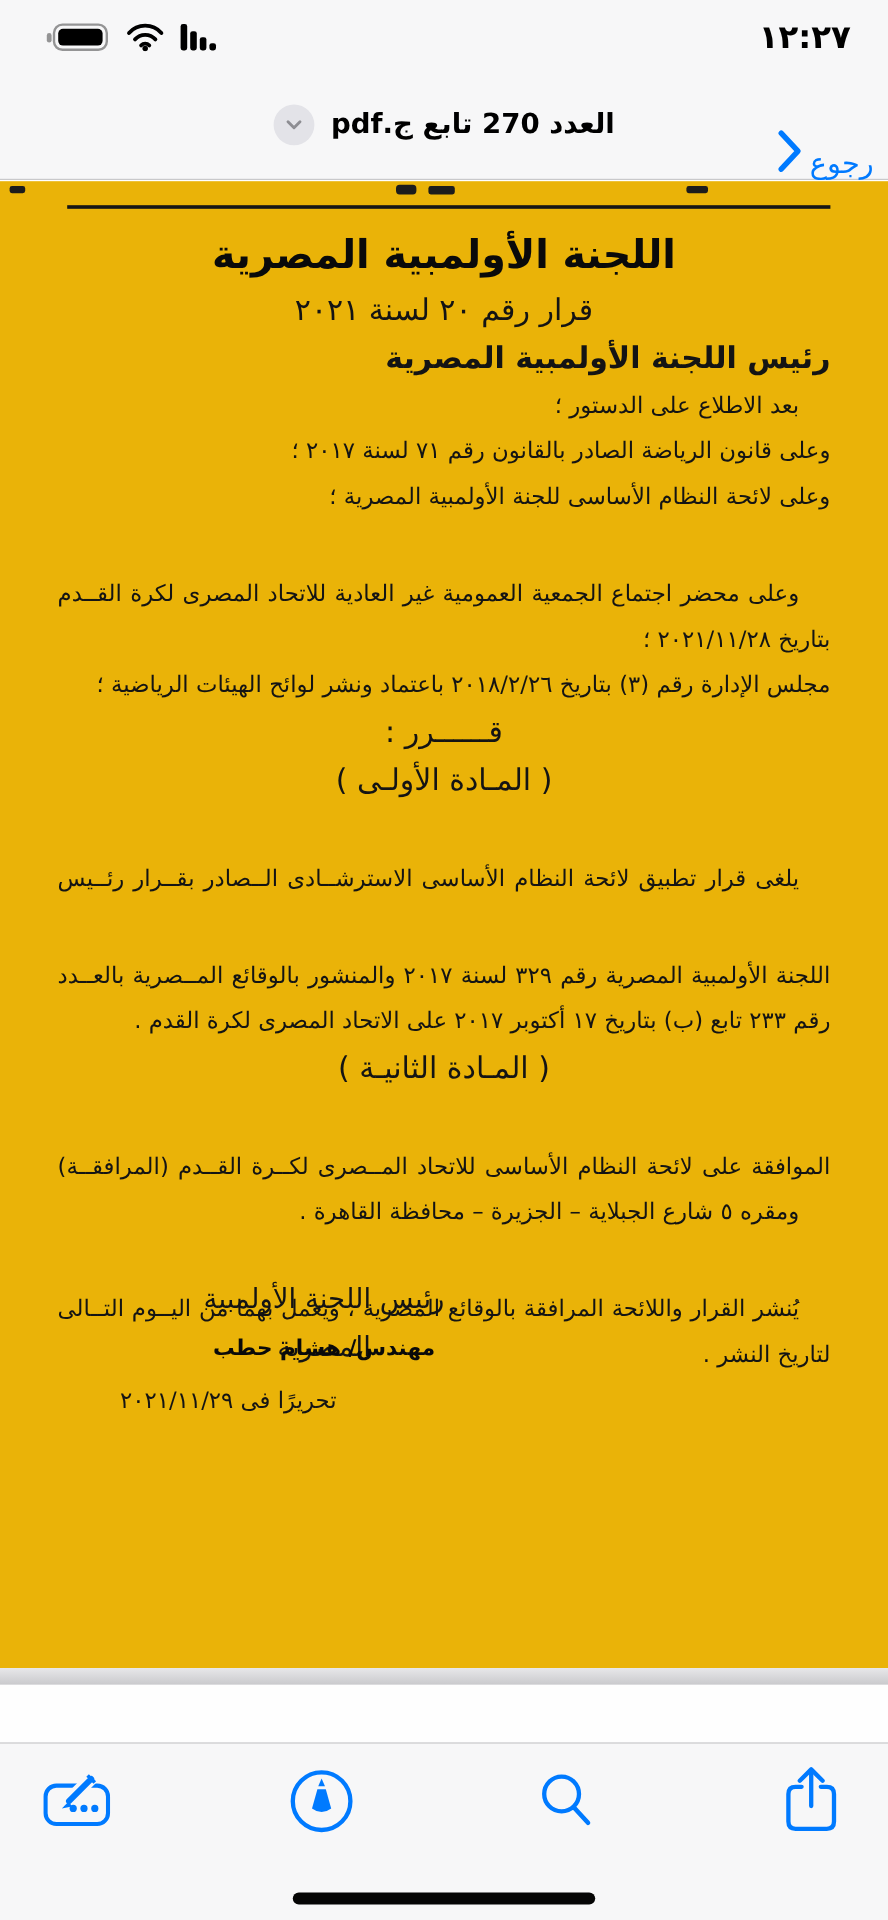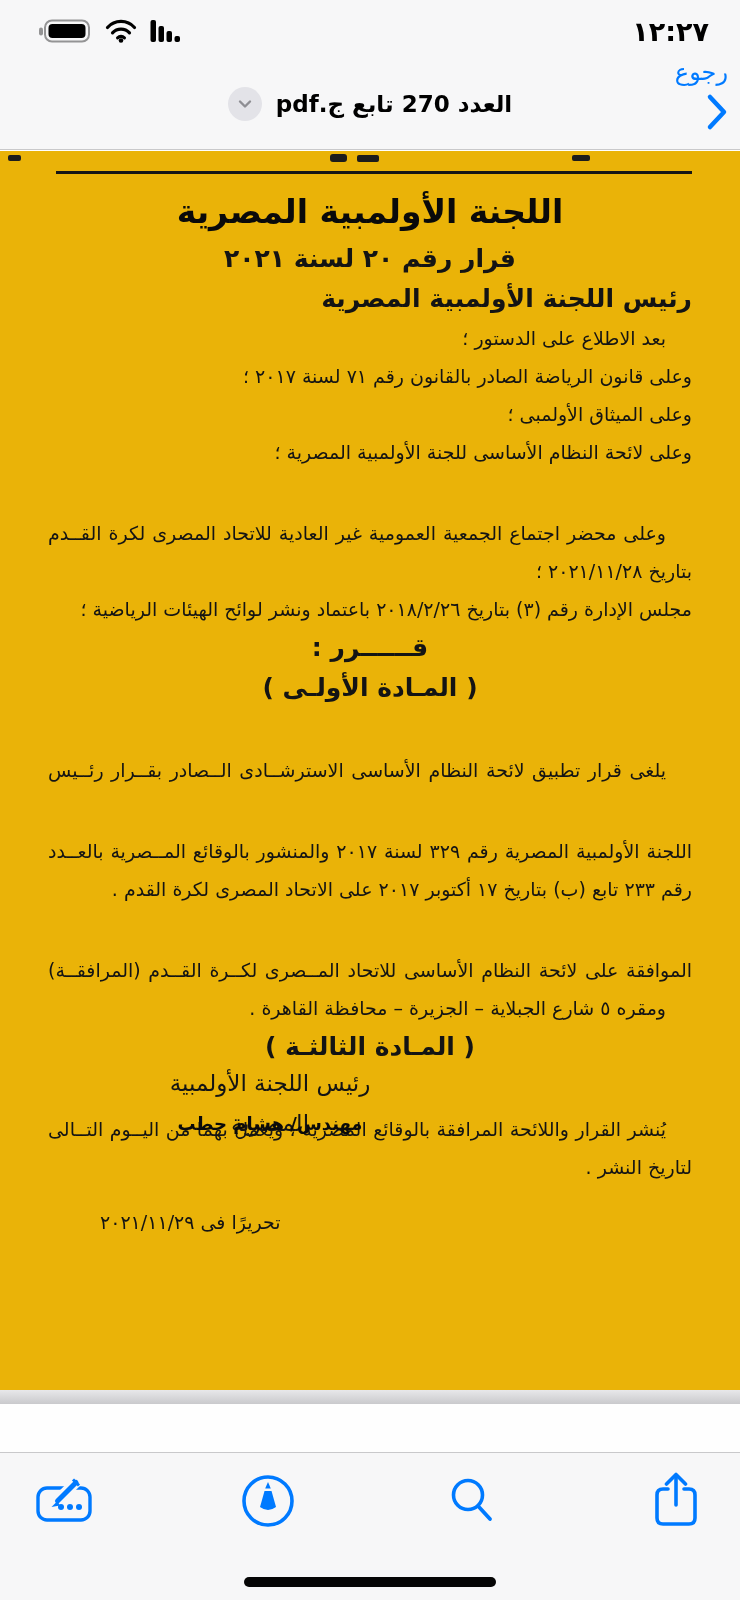--- a/index.html
+++ b/index.html
@@ -9,40 +9,40 @@
     direction:rtl;
   }
   
   .chrome-top{position:absolute;top:0;left:0;width:740px;height:150px;
     background:#f7f7f8;border-bottom:1px solid #c9c9cb;box-sizing:border-box;z-index:5;}
   .status-bar{position:absolute;top:0;left:0;width:740px;height:58px;padding-left:24px;}
   .sb-icons{position:absolute;left:38px;top:18px;display:flex;align-items:center;gap:13px;direction:ltr;}
   .sb-time{position:absolute;right:55px;top:16px;font-size:27px;font-weight:600;color:#000;
     font-family:"DejaVu Sans",sans-serif;letter-spacing:1px;direction:ltr;}
   .nav-bar{position:absolute;top:58px;left:0;width:740px;height:92px;}
-  .back-control{position:absolute;right:12px;top:0;height:92px;display:flex;align-items:flex-start;gap:6px;cursor:pointer;flex-direction:column;}
+  .back-control{position:absolute;right:12px;top:0;height:92px;display:flex;align-items:flex-end;gap:6px;cursor:pointer;}
   .back-label{color:#007aff;font-size:24px;}
   .nav-center{position:absolute;left:0;top:0;width:740px;height:92px;
     display:flex;align-items:center;justify-content:center;gap:14px;pointer-events:none;}
   .nav-title{font-size:23px;font-weight:700;color:#000;}
   .doc-menu-chip{width:34px;height:34px;border-radius:50%;background:#e3e3e8;
     display:flex;align-items:center;justify-content:center;pointer-events:auto;cursor:pointer;order:2;}
   .nav-title-wrap{order:1;}
   
   .pdf-area{position:absolute;top:151px;left:0;width:740px;height:1239px;background:#eab308;overflow:hidden;}
   .frag{position:absolute;background:#1c1c1c;border-radius:2px;}
   .doc-rule{position:absolute;top:20px;left:56px;right:48px;height:3px;background:#161616;}
   .doc-content{position:absolute;top:34px;right:48px;left:48px;}
   .doc-title{height:54px;line-height:54px;text-align:center;font-weight:800;font-size:33px;color:#0a0a0a;}
   .line{font-size:19px;height:38px;line-height:38px;text-align:right;color:#141414;white-space:nowrap;}
-  .line.heading{font-weight:700;font-size:25px;height:40px;line-height:40px;text-align:center;white-space:normal;}
+  .line.heading{font-weight:400;font-size:25px;height:40px;line-height:40px;text-align:center;white-space:normal;}
   .line.bold-right{font-weight:800;font-size:25px;height:40px;line-height:40px;}
   .line.justify{text-align:justify;text-align-last:justify;white-space:normal;margin-top:43px;}
   .line.indent{padding-right:26px;}
-  .line.date{padding-left:52px;text-align:left;margin-top:17px;}
+  .line.date{padding-left:52px;text-align:left;}
   .signature{position:absolute;top:912px;right:330px;width:280px;text-align:center;}
   .sig-title{font-size:23px;height:40px;line-height:40px;color:#141414;}
   .sig-name{font-size:18px;font-weight:800;height:42px;line-height:42px;color:#0a0a0a;}
   
   .page-gap{position:absolute;top:1390px;left:0;width:740px;height:14px;
     background:linear-gradient(#e8e8ea,#c9c9cc);}
   .page-next{position:absolute;top:1404px;left:0;width:740px;height:48px;background:#fefefe;}
   
   .toolbar{position:absolute;top:1452px;left:0;width:740px;height:148px;
     background:#f7f7f8;border-top:1px solid #c9c9cb;box-sizing:border-box;}
@@ -117,33 +117,32 @@
     </div>
     <div class="doc-rule"></div>
 
     <div class="doc-content">
       <div class="doc-title">اللجنة الأولمبية المصرية</div>
       <div id="doc-lines">
           <div class="line heading">قرار رقم ٢٠ لسنة ٢٠٢١</div>
           <div class="line bold-right">رئيس اللجنة الأولمبية المصرية</div>
           <div class="line body indent">بعد الاطلاع على الدستور ؛</div>
           <div class="line body">وعلى قانون الرياضة الصادر بالقانون رقم ٧١ لسنة ٢٠١٧ ؛</div>
-          <div class="line body">وعلى الميثاق الأولمبى ؛</div>
           <div class="line body">وعلى لائحة النظام الأساسى للجنة الأولمبية المصرية ؛</div>
           <div class="line justify indent">وعلى محضر اجتماع الجمعية العمومية غير العادية للاتحاد المصرى لكرة القــدم</div>
           <div class="line body">بتاريخ ٢٠٢١/١١/٢٨ ؛</div>
           <div class="line body">مجلس الإدارة رقم (٣) بتاريخ ٢٠١٨/٢/٢٦ باعتماد ونشر لوائح الهيئات الرياضية ؛</div>
           <div class="line heading">قــــــرر :</div>
           <div class="line heading">( المـادة الأولـى )</div>
           <div class="line justify indent">يلغى قرار تطبيق لائحة النظام الأساسى الاسترشــادى الــصادر بقــرار رئــيس</div>
           <div class="line justify">اللجنة الأولمبية المصرية رقم ٣٢٩ لسنة ٢٠١٧ والمنشور بالوقائع المــصرية بالعــدد</div>
           <div class="line body">رقم ٢٣٣ تابع (ب) بتاريخ ١٧ أكتوبر ٢٠١٧ على الاتحاد المصرى لكرة القدم .</div>
+          <div class="line heading">( المـادة الثانيـة )</div>
           <div class="line justify">الموافقة على لائحة النظام الأساسى للاتحاد المــصرى لكــرة القــدم (المرافقــة)</div>
           <div class="line body indent">ومقره ٥ شارع الجبلاية – الجزيرة – محافظة القاهرة .</div>
-          <div class="line heading">( المـادة الثالثـة )</div>
           <div class="line justify indent">يُنشر القرار واللائحة المرافقة بالوقائع المصرية ، ويعمل بهما من اليــوم التــالى</div>
           <div class="line body">لتاريخ النشر .</div>
           <div class="line date">تحريرًا فى ٢٠٢١/١١/٢٩</div>
         </div>
     </div>
 
     <div class="signature">
       <div class="sig-title">رئيس اللجنة الأولمبية المصرية</div>
       <div class="sig-name">مهندس/ هشام حطب</div>
     </div>

